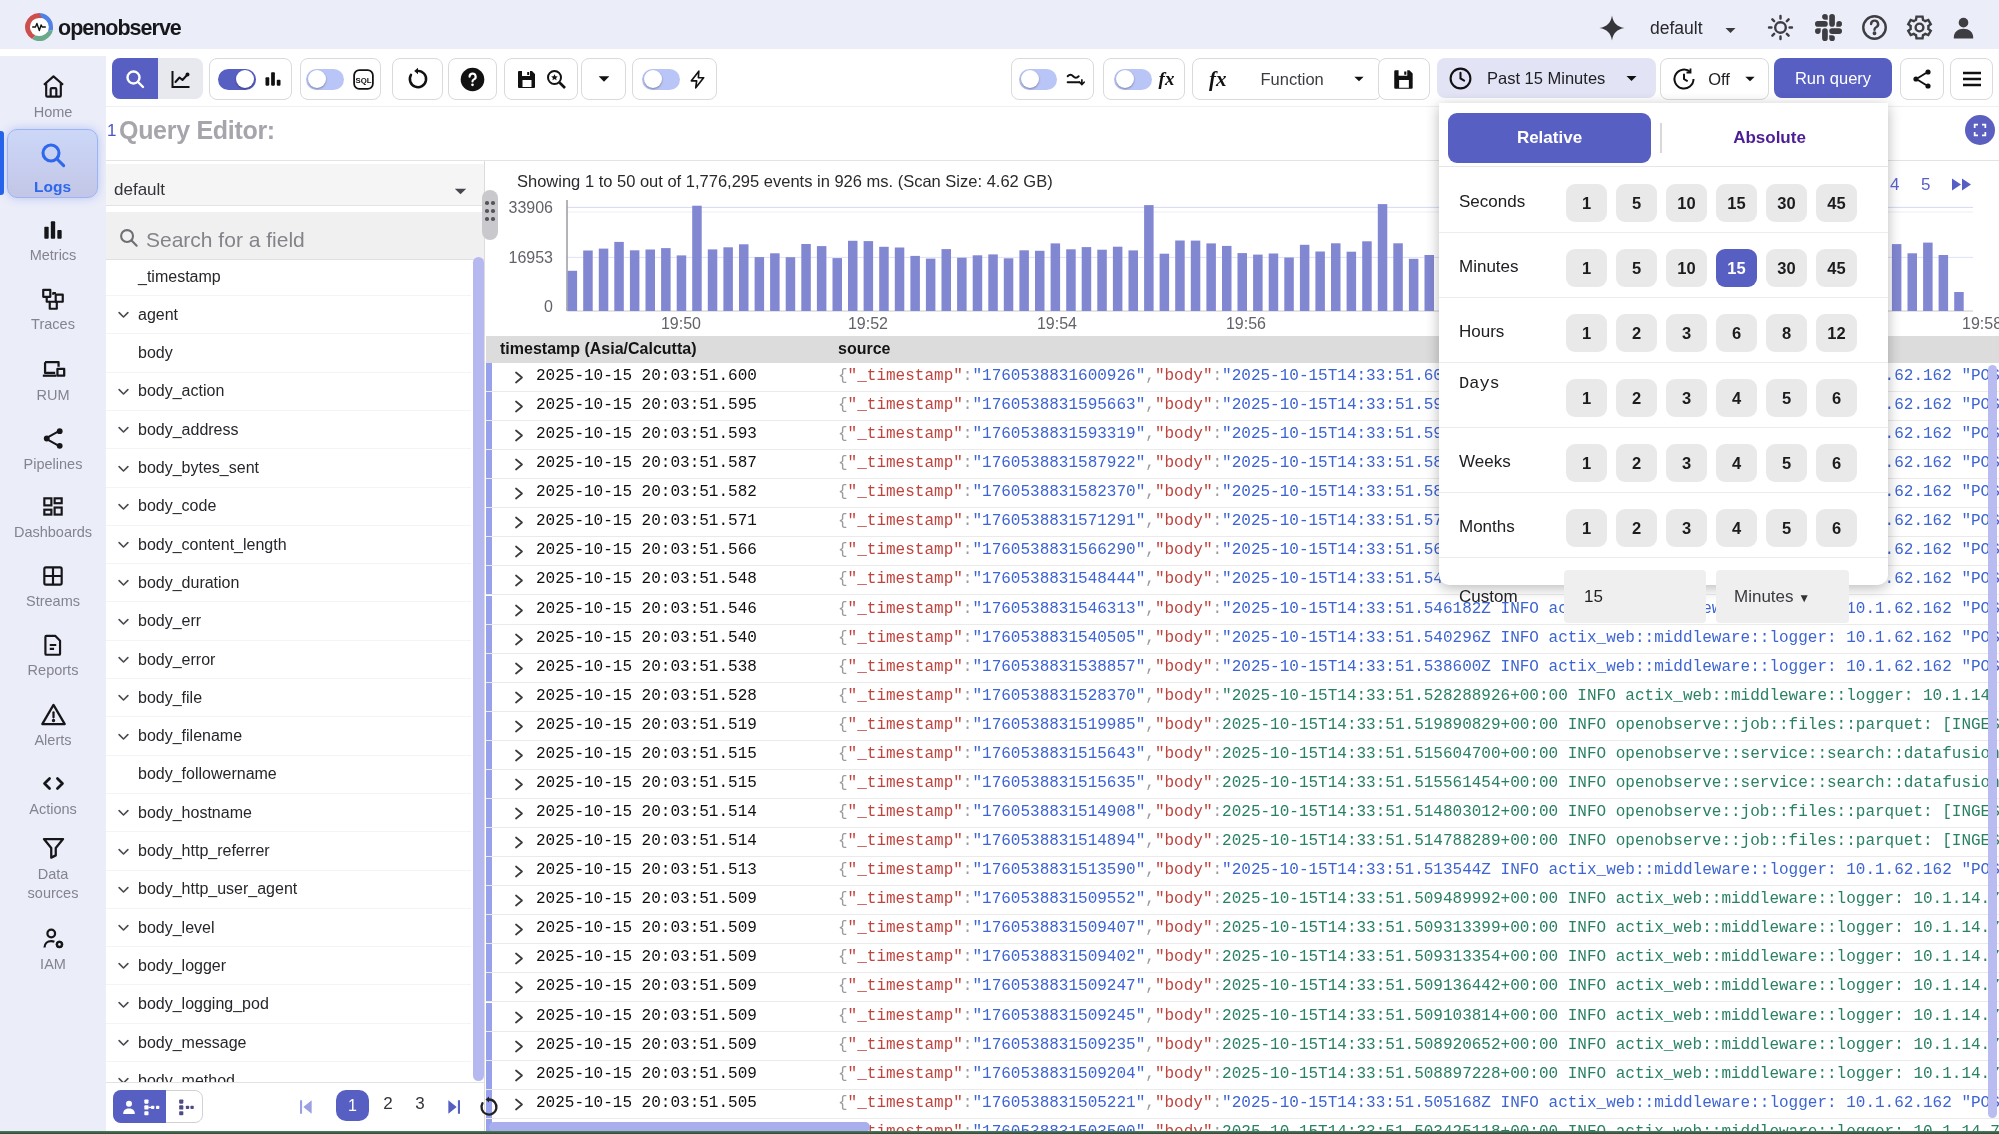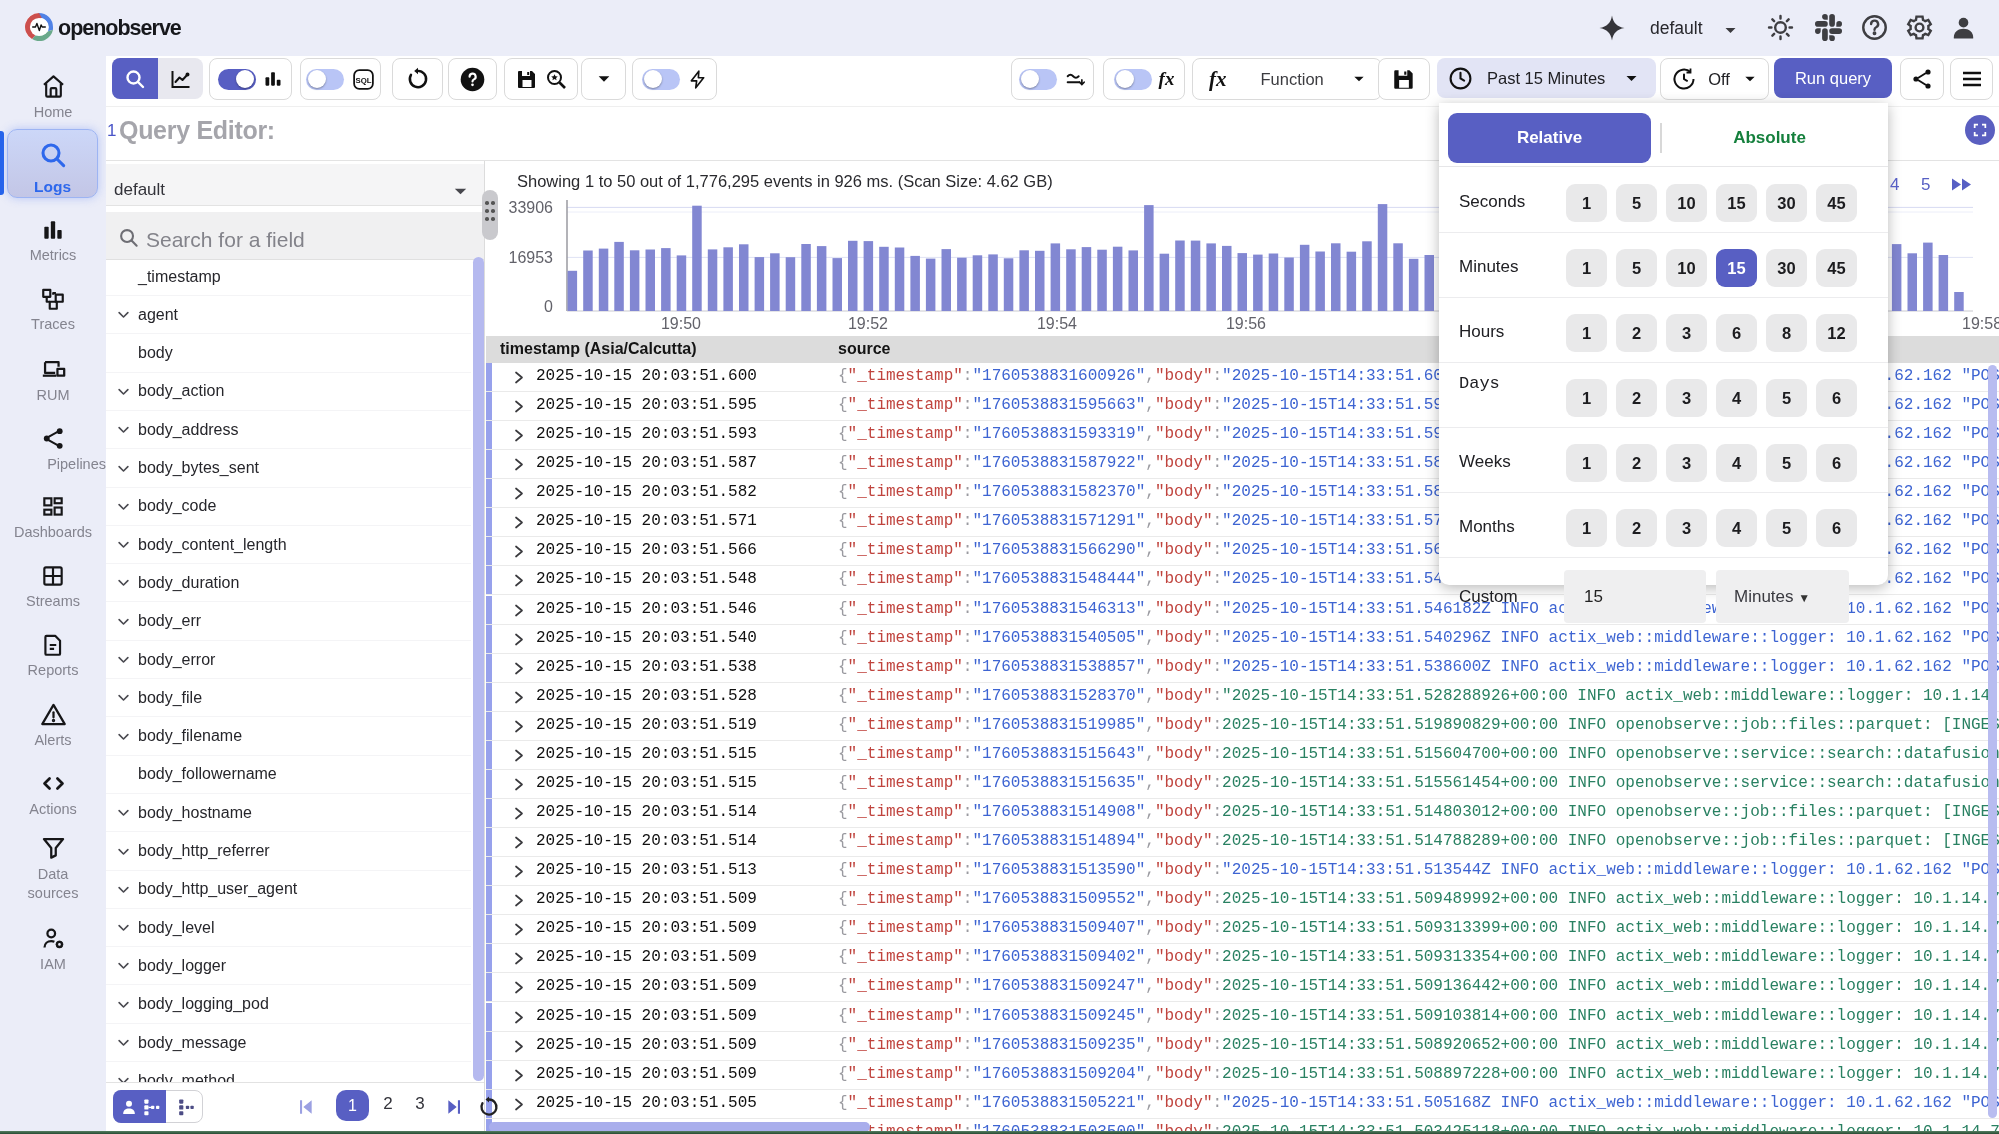--- a/index.html
+++ b/index.html
@@ -1,19 +1,19 @@
 <!DOCTYPE html>
 <html><head>
 <meta charset="utf-8">
 <style>
 * { margin:0; padding:0; box-sizing:border-box; }
 html,body { width:1999px; height:1134px; overflow:hidden; font-family:"Liberation Sans",sans-serif; background:#fff; }
 .abs { position:absolute; }
 
-#header { position:absolute; left:0; top:0; width:1999px; height:56px; background:#ebedf8; }
+#header { position:absolute; left:0; top:0; width:1999px; height:49px; background:#ebedf8; }
 #sidebar { position:absolute; left:0; top:56px; width:106px; height:1078px; background:#ebedf8; }
 #logoTxt { position:absolute; left:58px; top:16px; font-size:21.5px; font-weight:bold; color:#17181c; letter-spacing:-1px; }
 .hicon { position:absolute; top:14px; color:#3e3e42; }
 
 .sbitem { position:absolute; width:106px; text-align:center; color:#84848f; font-size:14.5px; }
 .sbitem svg { display:block; margin:0 auto 4px auto; }
 #logsPill { position:absolute; left:7px; top:73px; width:91px; height:69px; background:linear-gradient(180deg,#ccd7f8,#c3c6e6); border:1.5px solid #9db4f3; border-radius:10px; box-shadow:0 0 10px rgba(80,120,240,.35); text-align:center; }
 #logsPill .lbl { color:#2e68ec; font-size:15.5px; font-weight:bold; margin-top:3px; }
 #logsBar { position:absolute; left:0; top:75px; width:4px; height:64px; background:#2563eb; border-radius:0 3px 3px 0; }
 
@@ -119,21 +119,21 @@
         <rect x="3" y="3.5" width="6.5" height="6.5"></rect>
         <rect x="14.5" y="8" width="6.5" height="6.5"></rect>
         <rect x="9" y="14.5" width="6.5" height="6.5"></rect>
         <path d="M6.2 10 v4.5 h3M12.2 8 v-1.5 h2.5"></path>
       </svg>Traces</div>
   <div class="sbitem" style="top:300px;"><svg width="27" height="27" viewBox="0 0 24 24" fill="none" stroke="#161618" stroke-width="2" stroke-linejoin="round">
         <path d="M4.5 5.5 h12 v4 M4.5 5.5 v9.5 h9"></path>
         <path d="M2.5 17.5 h12"></path>
         <rect x="15.5" y="11.5" width="6" height="6"></rect>
       </svg>RUM</div>
-  <div class="sbitem" style="top:369px;text-align:right;"><svg width="27" height="27" viewBox="0 0 24 24" fill="#161618">
+  <div class="sbitem" style="top:369px;"><svg width="27" height="27" viewBox="0 0 24 24" fill="#161618">
         <circle cx="6" cy="12" r="2.6"></circle>
         <circle cx="17.5" cy="5.5" r="2.6"></circle>
         <circle cx="17.5" cy="18.5" r="2.6"></circle>
         <path d="M6.8 11 L16 5.8 M6.8 13 L16 18.2" stroke="#161618" stroke-width="1.8"></path>
       </svg>Pipelines</div>
   <div class="sbitem" style="top:438px;"><svg width="26" height="26" viewBox="0 0 24 24" fill="none" stroke="#161618" stroke-width="2">
         <rect x="4" y="4" width="6.5" height="6.5"></rect>
         <rect x="13.5" y="4" width="6.5" height="4.5"></rect>
         <rect x="4" y="14.5" width="6.5" height="4.5"></rect>
         <rect x="13.5" y="12.5" width="6.5" height="6.5"></rect>
@@ -677,21 +677,21 @@
   <div class="trow" style="top:928.75px;"><div class="acc"></div><svg class="chv" width="13" height="13" viewBox="0 0 13 13" fill="none" stroke="#3a3a3e" stroke-width="1.7" stroke-linecap="round" stroke-linejoin="round">
           <path d="M4 1.5 L10 6.5 L4 11.5"></path>
         </svg><div class="ts">2025-10-15 20:03:51.505</div><div class="src"><span class="jgray">{</span><span class="jred">"_timestamp"</span><span class="jgray">:</span><span class="jblue">"1760538831505221"</span><span class="jgray">,</span><span class="jred">"body"</span><span class="jgray">:</span><span class="jblue">"2025-10-15T14:33:51.505168Z INFO actix_web::middleware::logger: 10.1.62.162 "POST /api/default/v1/logs HTTP/1.1" 200 35</span></div></div>
   <div class="trow" style="top:957.82px;"><div class="acc"></div><svg class="chv" width="13" height="13" viewBox="0 0 13 13" fill="none" stroke="#3a3a3e" stroke-width="1.7" stroke-linecap="round" stroke-linejoin="round">
           <path d="M4 1.5 L10 6.5 L4 11.5"></path>
         </svg><div class="ts">2025-10-15 20:03:51.503</div><div class="src"><span class="jgray">{</span><span class="jred">"_timestamp"</span><span class="jgray">:</span><span class="jblue">"1760538831503500"</span><span class="jgray">,</span><span class="jred">"body"</span><span class="jgray">:</span><span class="jgreen">2025-10-15T14:33:51.503425118+00:00 INFO actix_web::middleware::logger: 10.1.14.78 "POST /api/default/v1/logs</span></div></div>
   </div>
 </div>
 <div id="dpanel">
   <div class="abs" style="left:9px;top:10px;width:203px;height:50px;background:#585fc3;border-radius:9px;color:#fff;font-size:17px;font-weight:bold;text-align:center;line-height:50px;">Relative</div>
-  <div class="abs" style="left:218px;top:10px;width:225px;height:50px;color:#15803d;font-size:17px;font-weight:bold;text-align:center;line-height:50px;">Absolute</div>
+  <div class="abs" style="left:218px;top:10px;width:225px;height:50px;color:#4c1d95;font-size:17px;font-weight:bold;text-align:center;line-height:50px;">Absolute</div>
   <div class="abs" style="left:221px;top:20px;width:1.5px;height:30px;background:#d8d8d8;"></div>
   <div class="abs" style="left:0;top:63px;width:449px;height:1px;background:#e6e6e8;"></div>
   <div class="dlabel" style="top:89px;">Seconds</div>
   <div class="dbtn" style="left:127px;top:81px;">1</div>
   <div class="dbtn" style="left:177px;top:81px;">5</div>
   <div class="dbtn" style="left:227px;top:81px;">10</div>
   <div class="dbtn" style="left:277px;top:81px;">15</div>
   <div class="dbtn" style="left:327px;top:81px;">30</div>
   <div class="dbtn" style="left:377px;top:81px;">45</div>
   <div class="abs" style="left:0;top:129px;width:449px;height:1px;background:#ececee;"></div>

